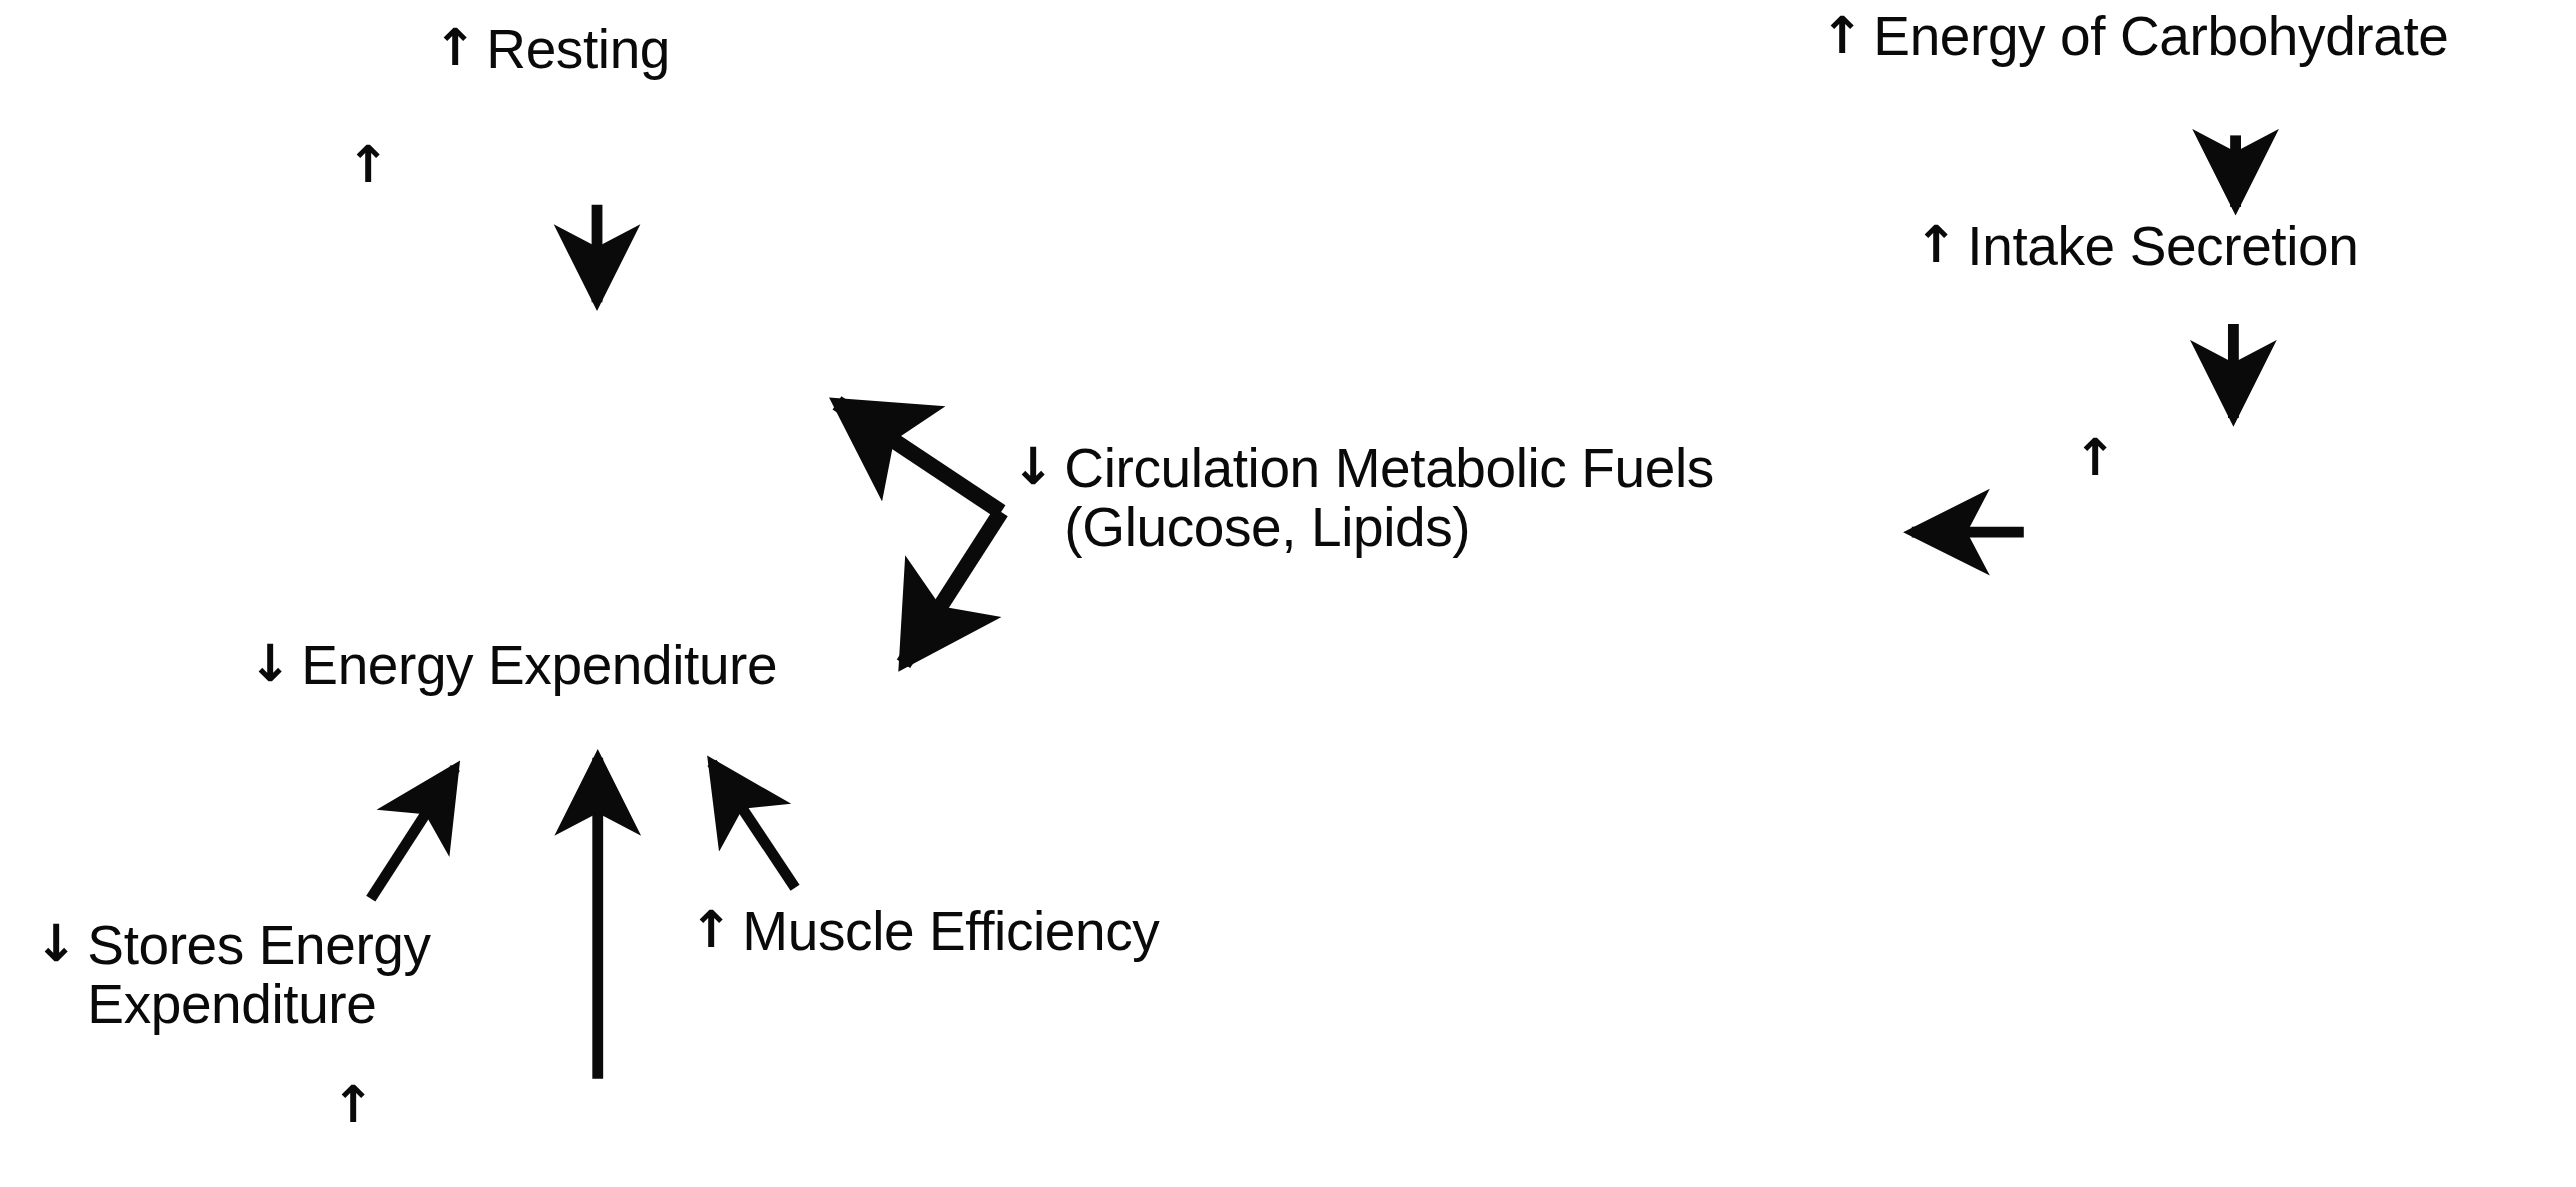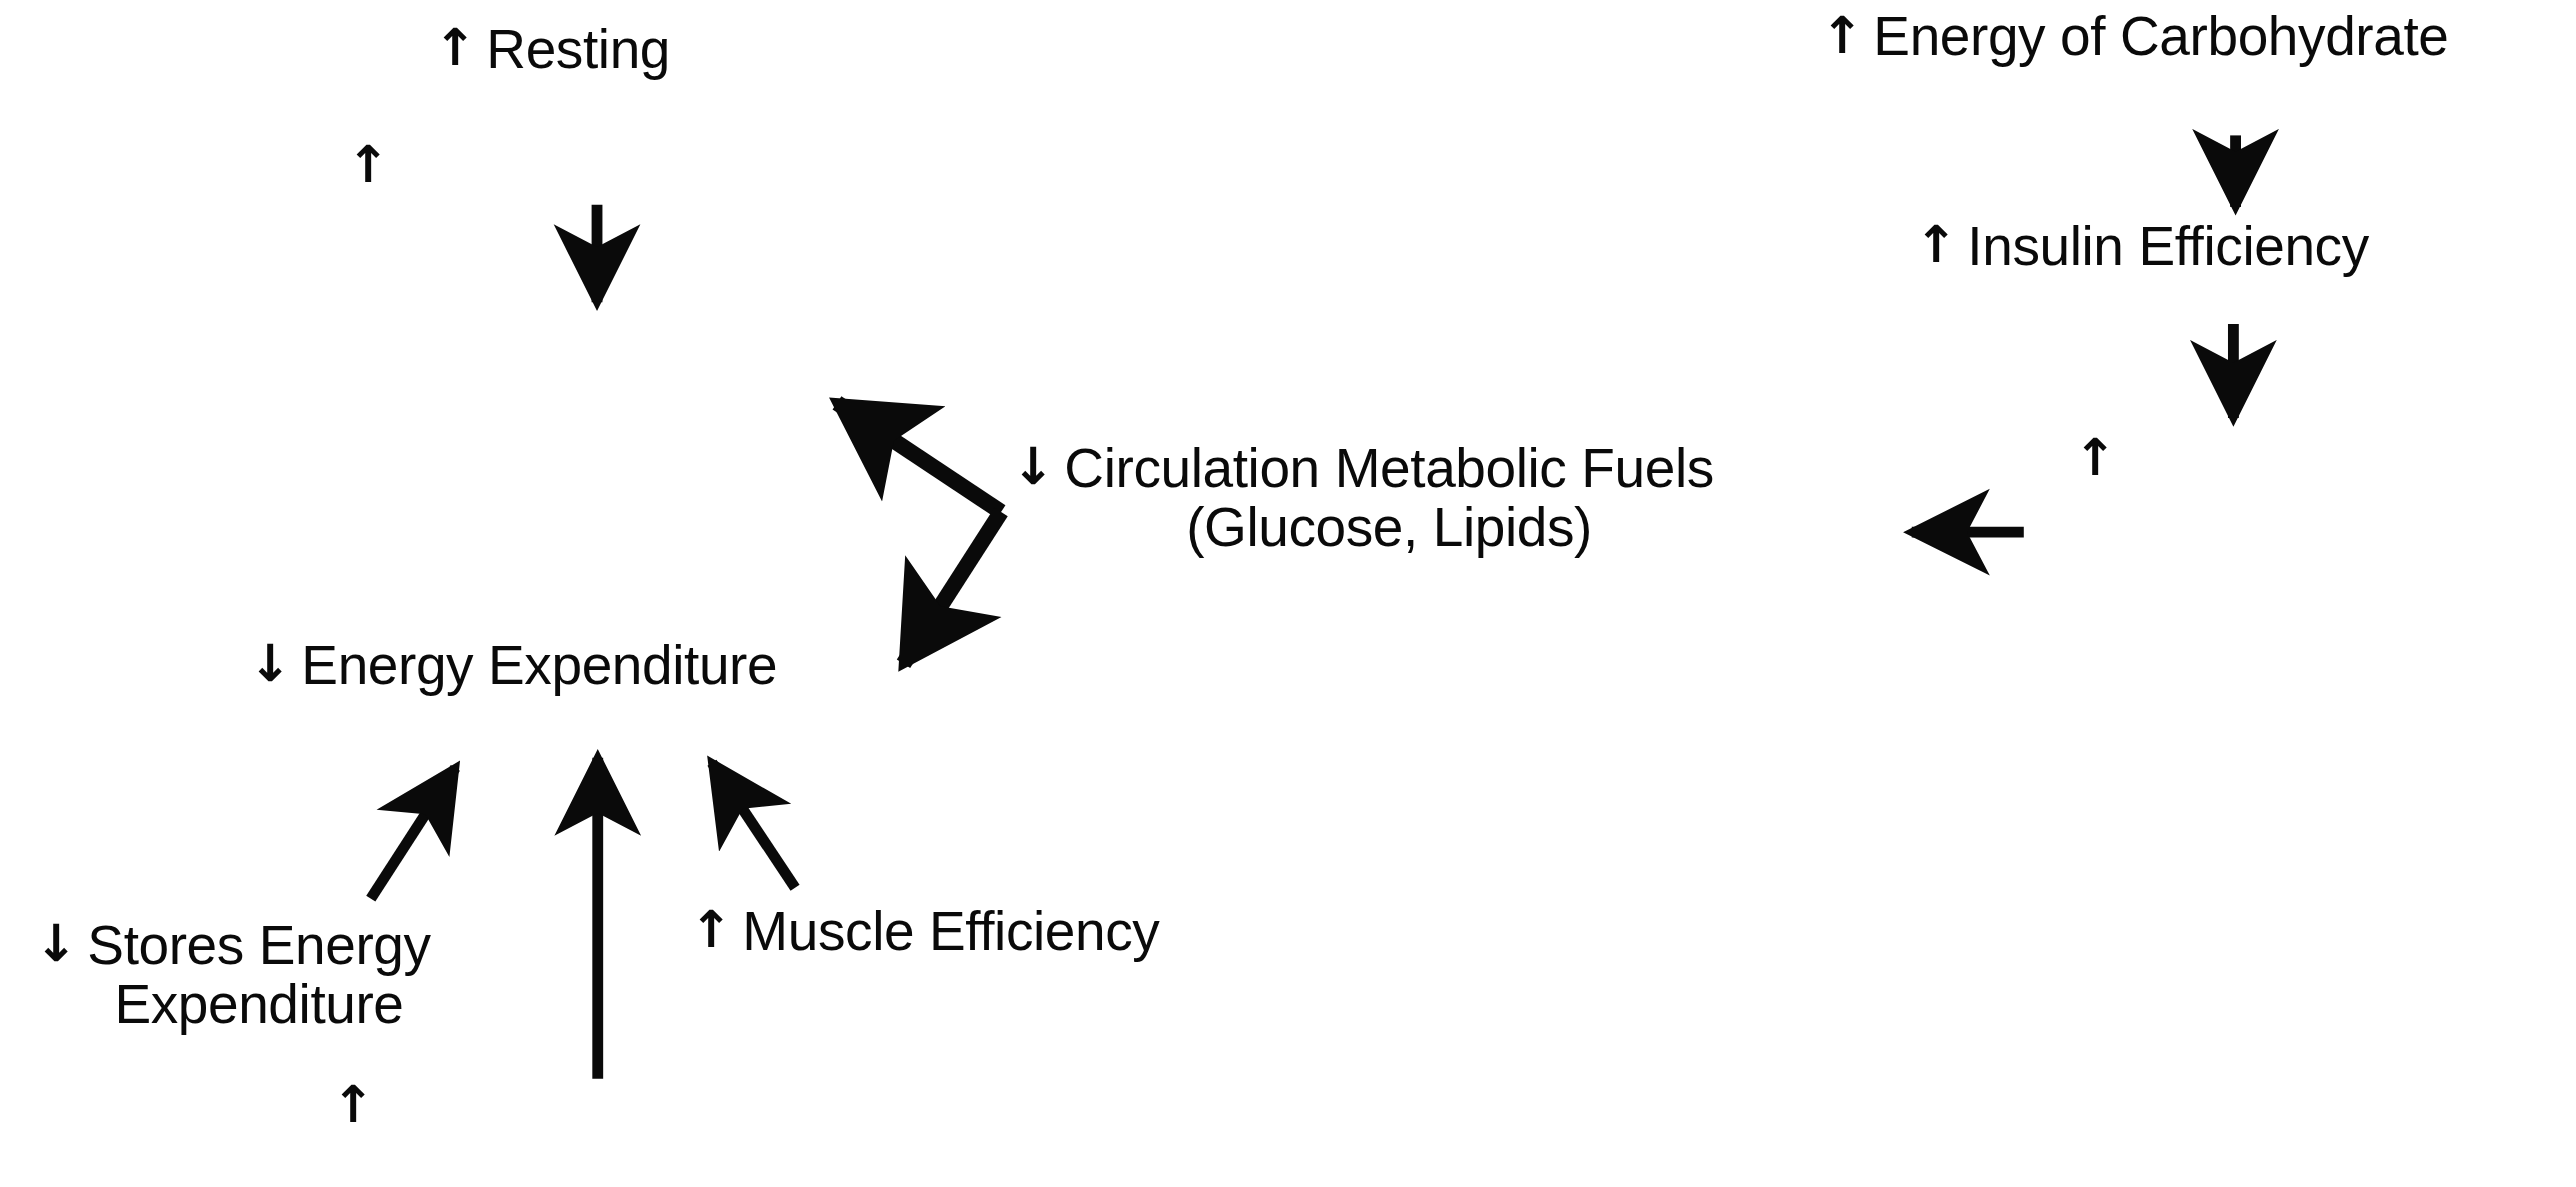--- a/index.html
+++ b/index.html
@@ -35,21 +35,21 @@
     top: 1.4px;
     flex: 0 0 auto;
   }
   .node .label {
     display: block;
   }
   .node.two-line .label {
     white-space: pre-line;
   }
   .node.center-lines .label {
-    text-align: center;
+    text-align: left;
   }
   svg#edges {
     position: absolute;
     left: 0;
     top: 0;
     width: 2576px;
     height: 1188px;
     pointer-events: none;
   }
 </style>
@@ -96,21 +96,21 @@
     <span class="glyph">↑</span>
   </div>
 
   <div class="node" style="left:1821px; top:7.2px;">
     <span class="glyph">↑</span>
     <span class="label">Energy of Carbohydrate</span>
   </div>
 
   <div class="node" style="left:1915px; top:217px;">
     <span class="glyph">↑</span>
-    <span class="label">Insulin Efficiency</span>
+    <span class="label">Intake Secretion</span>
   </div>
 
   <div class="node two-line center-lines" style="left:2074px; top:430px;">
     <span class="glyph">↑</span>
   </div>
 
   <div class="node two-line center-lines" style="left:1012px; top:439px;">
     <span class="glyph">↓</span>
     <span class="label">Circulation Metabolic Fuels
 (Glucose, Lipids)</span>

